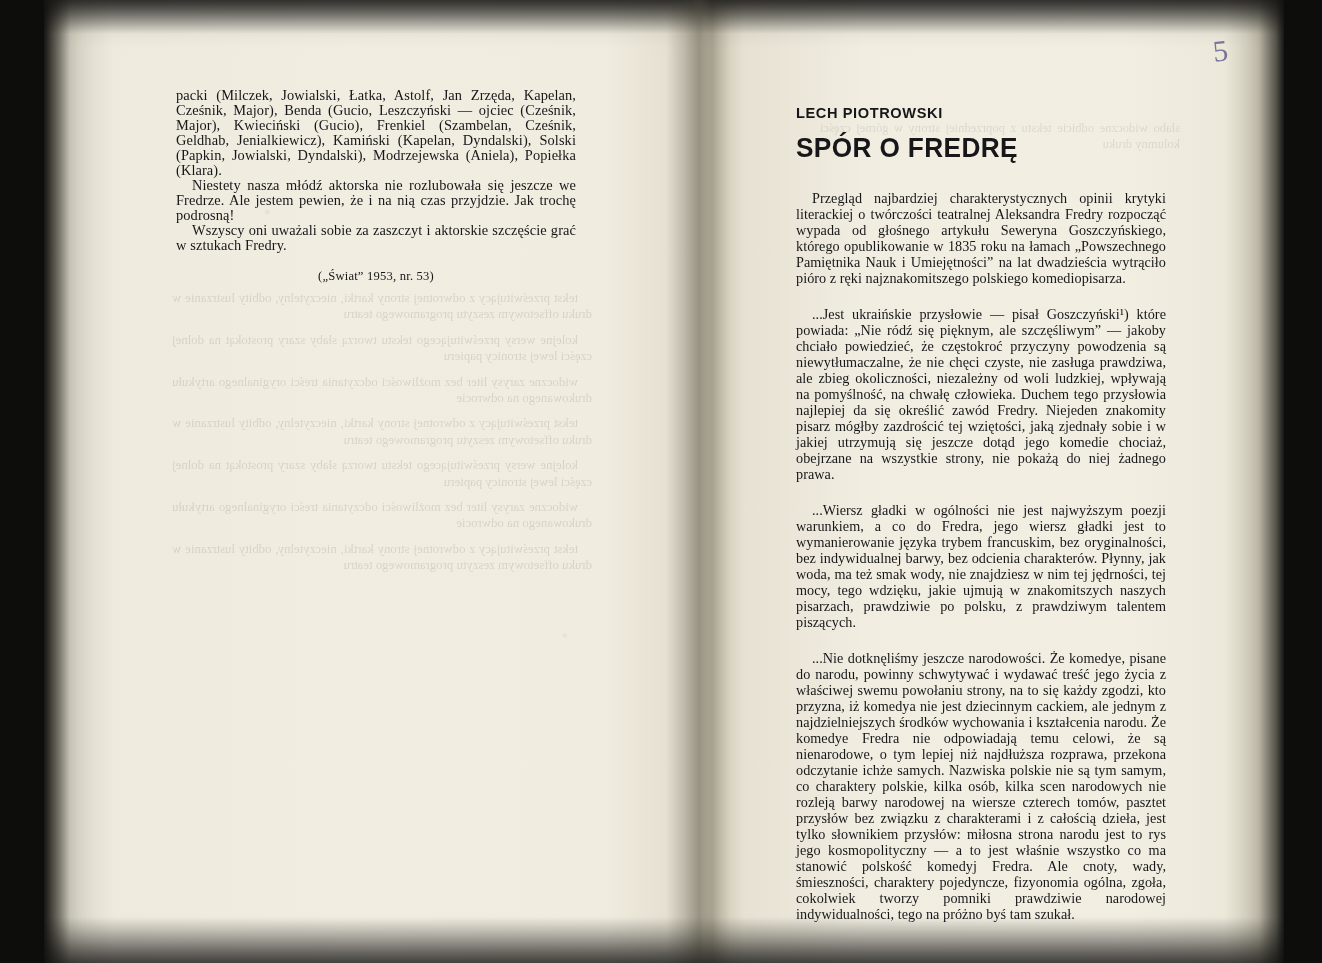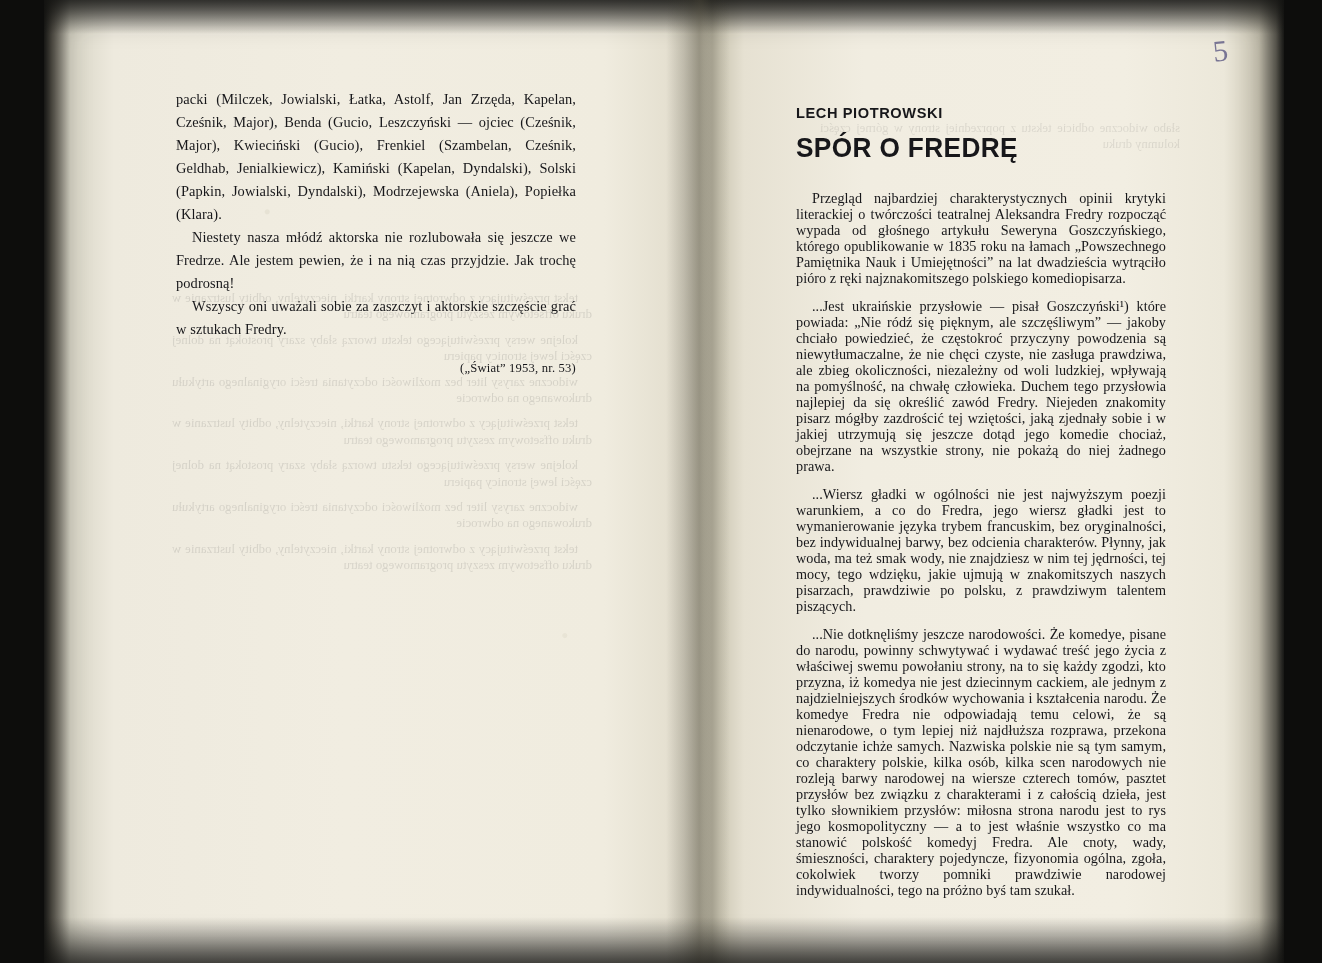--- a/index.html
+++ b/index.html
@@ -59,30 +59,30 @@
   }
 
   
   .text-col-left {
     position: absolute;
     left: 112px;
     top: 88px;
     width: 400px;
     color: #17171a;
     font-size: 14.4px;
-    line-height: 23px;
+    line-height: 15px;
     text-align: justify;
     font-family: "Liberation Serif", serif;
     letter-spacing: 0.1px;
   }
   .text-col-left p { margin: 0 0 0 0; text-indent: 0; }
   .text-col-left p.ind { text-indent: 16px; }
   .src-line {
     margin-top: 16px;
-    text-align: right;
+    text-align: center;
     font-size: 12.6px;
     letter-spacing: 0.2px;
   }
 
   
   .ghost {
     position: absolute;
     left: 108px;
     top: 290px;
     width: 420px;
@@ -124,21 +124,21 @@
     transform: scaleX(0.92);
     transform-origin: left center;
   }
   .body-right {
     font-size: 14.2px;
     line-height: 16px;
     text-align: justify;
     letter-spacing: 0.05px;
   }
   .body-right p { margin: 0; text-indent: 16px; }
-  .body-right p.gap { margin-top: 12px; }
+  .body-right p.gap { margin-top: 20px; }
 
   
   .ghost-right {
     position: absolute;
     left: 96px;
     top: 120px;
     width: 360px;
     height: 110px;
     opacity: 0.11;
     transform: scaleX(-1);

